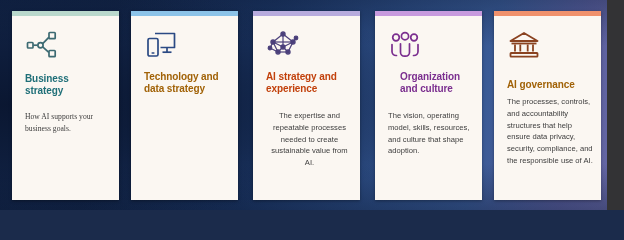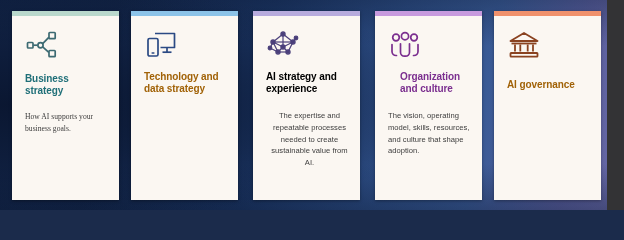--- a/index.html
+++ b/index.html
@@ -156,21 +156,21 @@
           <circle cx="7" cy="13" r="2.1"></circle>
           <circle cx="27" cy="13" r="2.1"></circle>
           <circle cx="17" cy="18" r="2.1"></circle>
           <circle cx="12" cy="23" r="2.1"></circle>
           <circle cx="22" cy="23" r="2.1"></circle>
           <circle cx="4" cy="19" r="1.8"></circle>
           <circle cx="30" cy="9" r="1.8"></circle>
         </g>
       </svg>
     </div>
-    <div class="card-title" style="color: #000000;">AI strategy and experience</div>
+    <div class="card-title" style="color: #c2410c;">AI strategy and experience</div>
     <div class="card-body">The expertise and repeatable processes needed to create sustainable value from AI.</div>
   </div>
 
   <div class="card c4" style="left:375px">
     <div class="accent" id="a3" style="background: rgb(199, 154, 222);"></div>
     <div class="card-icon">
       <svg viewBox="0 0 34 32" fill="none" stroke="#7b2f8f" stroke-width="1.7">
         <circle cx="8" cy="8.5" r="3.3"></circle>
         <circle cx="17" cy="7.2" r="3.6"></circle>
         <circle cx="26" cy="8.5" r="3.3"></circle>
@@ -190,15 +190,16 @@
         <path d="M3.5 12 L17 4 L30.5 12 Z" stroke-linejoin="round"></path>
         <line x1="4.5" y1="14.5" x2="29.5" y2="14.5"></line>
         <line x1="8" y1="15.5" x2="8" y2="22.5"></line>
         <line x1="13.3" y1="15.5" x2="13.3" y2="22.5"></line>
         <line x1="20.7" y1="15.5" x2="20.7" y2="22.5"></line>
         <line x1="26" y1="15.5" x2="26" y2="22.5"></line>
         <rect x="3.5" y="24" width="27" height="3.6" rx="0.6"></rect>
       </svg>
     </div>
     <div class="card-title" style="color: #a16207;">AI governance</div>
+    <div class="card-body">The processes, controls, and accountability structures that help ensure data privacy, security, compliance, and the responsible use of AI.</div>
   </div>
 
 </div>
 
 </body></html>

